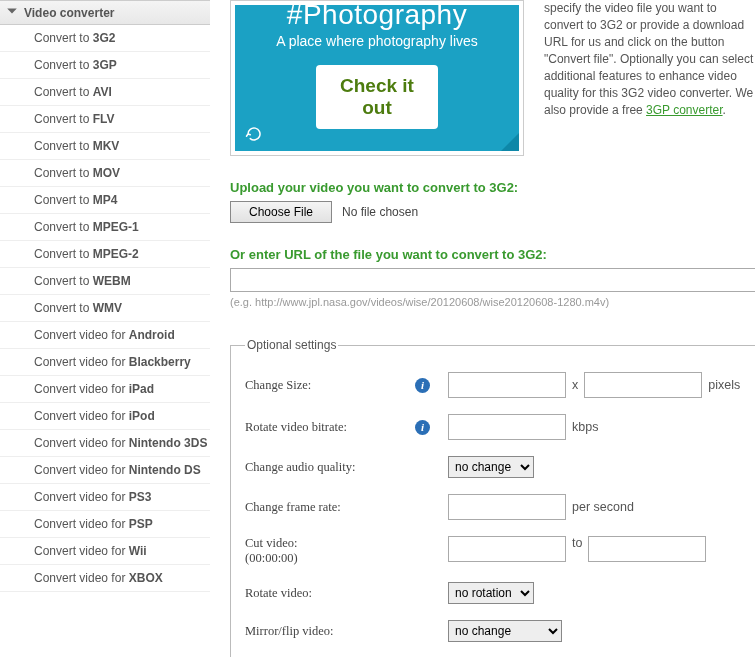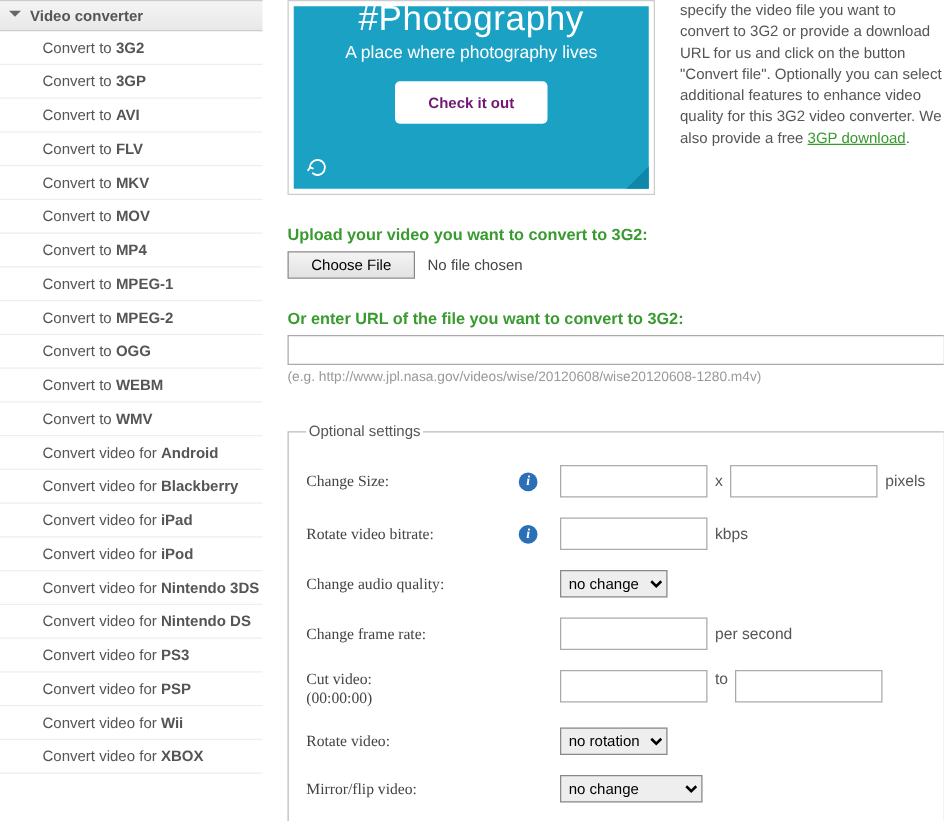--- a/index.html
+++ b/index.html
@@ -62,29 +62,29 @@
     position: relative;
     height: 146px;
     display: flex;
     flex-direction: column;
     justify-content: flex-start;
   }
   .promo-title { font-size: 28px; font-weight: 300; margin-top:-6px; letter-spacing:0.5px;}
   .promo-sub { font-size: 14px; font-weight: 400; margin-top: 2px; }
   .promo-btn {
     background: #fff;
-    color: #701a75;
+    color: #4d7c0f;
     border-radius: 4px;
     padding: 10px 18px;
     font-weight: bold;
     border: none;
     margin: 16px auto 0 auto;
     width: 122px;
     cursor: pointer;
-    font-size: 12px;
+    font-size: 19px;
   }
   .promo-reload {
     position: absolute;
     left: 10px;
     bottom: 8px;
     width: 18px; height: 18px;
   }
   .promo-reload svg { width:18px;height:18px;stroke:#fff;fill:none;stroke-width:2;}
   .promo-corner {
     position:absolute; right:0; bottom:0;
@@ -187,21 +187,20 @@
     <div id="sidebar-items">
         <a class="sidebar-item">Convert to <b>3G2</b></a>
         <a class="sidebar-item">Convert to <b>3GP</b></a>
         <a class="sidebar-item">Convert to <b>AVI</b></a>
         <a class="sidebar-item">Convert to <b>FLV</b></a>
         <a class="sidebar-item">Convert to <b>MKV</b></a>
         <a class="sidebar-item">Convert to <b>MOV</b></a>
         <a class="sidebar-item">Convert to <b>MP4</b></a>
         <a class="sidebar-item">Convert to <b>MPEG-1</b></a>
         <a class="sidebar-item">Convert to <b>MPEG-2</b></a>
-        <a class="sidebar-item">Convert to <b>OGG</b></a>
         <a class="sidebar-item">Convert to <b>WEBM</b></a>
         <a class="sidebar-item">Convert to <b>WMV</b></a>
         <a class="sidebar-item">Convert video for <b>Android</b></a>
         <a class="sidebar-item">Convert video for <b>Blackberry</b></a>
         <a class="sidebar-item">Convert video for <b>iPad</b></a>
         <a class="sidebar-item">Convert video for <b>iPod</b></a>
         <a class="sidebar-item">Convert video for <b>Nintendo 3DS</b></a>
         <a class="sidebar-item">Convert video for <b>Nintendo DS</b></a>
         <a class="sidebar-item">Convert video for <b>PS3</b></a>
         <a class="sidebar-item">Convert video for <b>PSP</b></a>
@@ -219,21 +218,21 @@
           <button class="promo-btn">Check it out</button>
           <span class="promo-reload">
             <svg viewBox="0 0 24 24">
                 <path d="M4 12a8 8 0 1 1 3 6.2M4 12l-2 3M4 12l3 1" stroke-linecap="round"></path>
               </svg>
           </span>
           <span class="promo-corner"></span>
         </div>
       </div>
       <div class="intro">
-        <span>specify the video file you want to convert to 3G2 or provide a download URL for us and click on the button "Convert file". Optionally you can select additional features to enhance video quality for this 3G2 video converter. We also provide a free </span><a>3GP download</a><span>.</span>
+        <span>specify the video file you want to convert to 3G2 or provide a download URL for us and click on the button "Convert file". Optionally you can select additional features to enhance video quality for this 3G2 video converter. We also provide a free </span><a>3GP converter</a><span>.</span>
       </div>
     </div>
 
     <div class="section">
       <div class="green-head">Upload your video you want to convert to 3G2:</div>
       <div class="file-row">
         <button class="choose-file">Choose File</button>
         <span class="no-file">No file chosen</span>
       </div>
     </div>

